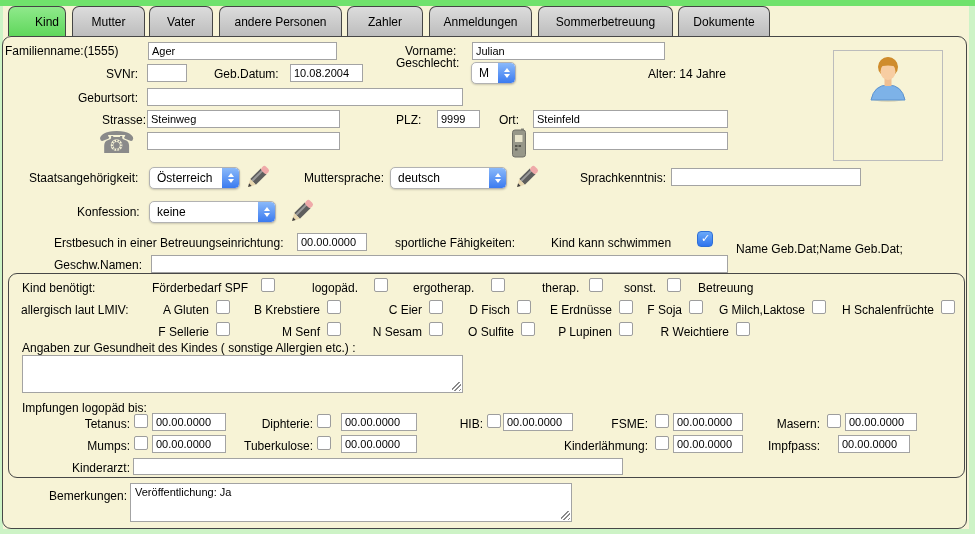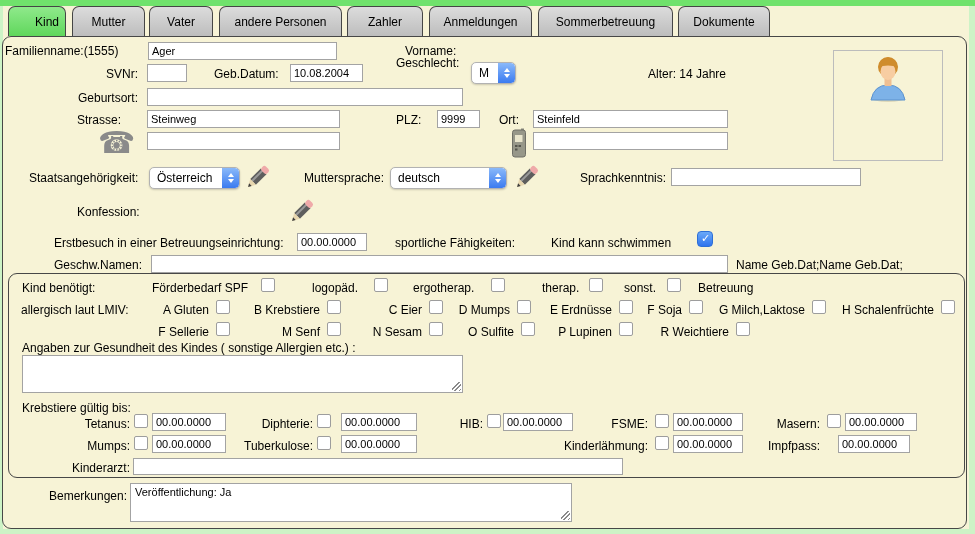--- a/index.html
+++ b/index.html
@@ -71,39 +71,40 @@
     </div>
   <div class="tab" style="left:678px;width:92px">
       <span>Dokumente</span>
     </div>
 
   <div class="outerbox"></div>
 
   <span class="lbl" style="left:5px;top:44px">Familienname:(1555)</span>
   <input class="inp" style="left: 148px; top: 42px; width: 189px;" value="Ager">
   <span class="lbl" style="left:405px;top:44px">Vorname:</span>
+  <input class="inp" style="left: 472px; top: 42px; width: 193px;" value="Julian">
 
   <span class="lbl r" style="left:58px;top:67px;width:80px">SVNr:</span>
   <input class="inp" style="left: 147px; top: 64px; width: 40px;" value="">
   <span class="lbl" style="left:214px;top:67px">Geb.Datum:</span>
   <input class="inp" style="left: 290px; top: 64px; width: 73px;" value="10.08.2004">
   <span class="lbl" style="left:396px;top:56px">Geschlecht:</span>
   <div class="sel" style="left:471px;top:62px;width:45px">
     <span class="txt">M</span>
     <span class="stp">
         <i class="tri-up"></i>
         <i class="tri-dn"></i>
       </span>
   </div>
   <span class="lbl" style="left:648px;top:67px">Alter: 14 Jahre</span>
 
   <span class="lbl r" style="left:58px;top:91px;width:80px">Geburtsort:</span>
   <input class="inp" style="left: 147px; top: 88px; width: 316px;" value="">
 
-  <span class="lbl r" style="left:41px;top:113px;width:80px">Strasse:</span>
+  <span class="lbl r" style="left:66px;top:113px;width:80px">Strasse:</span>
   <input class="inp" style="left: 147px; top: 110px; width: 193px;" value="Steinweg">
   <span class="lbl" style="left:396px;top:113px">PLZ:</span>
   <input class="inp" style="left: 437px; top: 110px; width: 43px;" value="9999">
   <span class="lbl" style="left:499px;top:113px">Ort:</span>
   <input class="inp" style="left: 533px; top: 110px; width: 195px;" value="Steinfeld">
 
   <span class="phone-icon" style="left:98px;top:128px"></span>
   <input class="inp" style="left: 147px; top: 132px; width: 193px;" value="">
   <svg class="mobile-icon" style="left:511px;top:128px" width="17" height="31" viewBox="0 0 17 31">
     <rect x="10" y="0.5" width="3" height="4" fill="#8a8a7e"></rect>
@@ -146,39 +147,46 @@
       <rect x="8" y="12.6" width="15" height="2" fill="#9a9a9a"></rect>
       <rect x="22" y="11" width="6" height="8" rx="2.5" fill="#efa9a9"></rect>
       <polygon points="1,15 8,11 8,19" fill="#e7d6ae"></polygon>
       <polygon points="1,15 4.2,13.2 4.2,16.8" fill="#3c3c3c"></polygon>
     </g>
   </svg>
   <span class="lbl" style="left:580px;top:171px">Sprachkenntnis:</span>
   <input class="inp" style="left: 671px; top: 168px; width: 190px;" value="">
 
   <span class="lbl" style="left:77px;top:205px">Konfession:</span>
+  <div class="sel" style="left:149px;top:201px;width:127px">
+    <span class="txt">keine</span>
+    <span class="stp">
+        <i class="tri-up"></i>
+        <i class="tri-dn"></i>
+      </span>
+  </div>
   <svg class="pencil" style="left:287px;top:196px" viewBox="0 0 30 30">
     <g transform="rotate(-45 15 15)">
       <rect x="8" y="11" width="15" height="8" fill="#5e5e5e"></rect>
       <rect x="8" y="12.6" width="15" height="2" fill="#9a9a9a"></rect>
       <rect x="22" y="11" width="6" height="8" rx="2.5" fill="#efa9a9"></rect>
       <polygon points="1,15 8,11 8,19" fill="#e7d6ae"></polygon>
       <polygon points="1,15 4.2,13.2 4.2,16.8" fill="#3c3c3c"></polygon>
     </g>
   </svg>
 
   <span class="lbl" style="left:54px;top:236px">Erstbesuch in einer Betreuungseinrichtung:</span>
   <input class="inp" style="left: 297px; top: 233px; width: 70px;" value="00.00.0000">
   <span class="lbl" style="left:395px;top:236px">sportliche Fähigkeiten:</span>
   <span class="lbl" style="left:551px;top:236px">Kind kann schwimmen</span>
   <span class="cb checked" style="left:697px;top:231px"></span>
 
   <span class="lbl" style="left:54px;top:258px">Geschw.Namen:</span>
   <input class="inp" style="left: 151px; top: 255px; width: 577px;" value="">
-  <span class="lbl" style="left:736px;top:258px">Name Geb.Dat;Name Geb.Dat;</span>
+  <span class="lbl" style="left:736px;top:242px">Name Geb.Dat;Name Geb.Dat;</span>
 
   <div class="innerbox"></div>
 
   <span class="lbl" style="left:22px;top:281px">Kind benötigt:</span>
   <span class="lbl" style="left:152px;top:281px">Förderbedarf SPF</span>
   <span class="cb" style="left:261px;top:278px"></span>
   <span class="lbl" style="left:312px;top:281px">logopäd.</span>
   <span class="cb" style="left:374px;top:278px"></span>
   <span class="lbl" style="left:413px;top:281px">ergotherap.</span>
   <span class="cb" style="left:491px;top:278px"></span>
@@ -188,21 +196,21 @@
   <span class="cb" style="left:667px;top:278px"></span>
   <span class="lbl" style="left:698px;top:281px">Betreuung</span>
 
   <span class="lbl" style="left:21px;top:303px">allergisch laut LMIV:</span>
   <span class="lbl r" style="left:139px;top:303px;width:70px">A Gluten</span>
   <span class="cb" style="left:216px;top:300px"></span>
   <span class="lbl r" style="left:230px;top:303px;width:90px">B Krebstiere</span>
   <span class="cb" style="left:327px;top:300px"></span>
   <span class="lbl r" style="left:352px;top:303px;width:70px">C Eier</span>
   <span class="cb" style="left:429px;top:300px"></span>
-  <span class="lbl r" style="left:440px;top:303px;width:70px">D Mumps</span>
+  <span class="lbl r" style="left:440px;top:303px;width:70px">D Fisch</span>
   <span class="cb" style="left:517px;top:300px"></span>
   <span class="lbl r" style="left:522px;top:303px;width:90px">E Erdnüsse</span>
   <span class="cb" style="left:619px;top:300px"></span>
   <span class="lbl r" style="left:612px;top:303px;width:70px">F Soja</span>
   <span class="cb" style="left:689px;top:300px"></span>
   <span class="lbl r" style="left:705px;top:303px;width:100px">G Milch,Laktose</span>
   <span class="cb" style="left:812px;top:300px"></span>
   <span class="lbl r" style="left:824px;top:303px;width:110px">H Schalenfrüchte</span>
   <span class="cb" style="left:941px;top:300px"></span>
 
@@ -216,21 +224,21 @@
   <span class="cb" style="left:521px;top:322px"></span>
   <span class="lbl r" style="left:522px;top:325px;width:90px">P Lupinen</span>
   <span class="cb" style="left:619px;top:322px"></span>
   <span class="lbl r" style="left:629px;top:325px;width:100px">R Weichtiere</span>
   <span class="cb" style="left:736px;top:322px"></span>
 
   <span class="lbl" style="left:22px;top:341px">Angaben zur Gesundheit des Kindes ( sonstige Allergien etc.) :</span>
   <textarea class="ta" style="left: 22px; top: 355px; width: 441px; height: 38px;"></textarea>
   <span class="grip" style="left:452px;top:382px"></span>
 
-  <span class="lbl" style="left:22px;top:401px">Krebstiere gültig bis:</span>
+  <span class="lbl" style="left:22px;top:401px">Impfungen logopäd bis:</span>
 
   <span class="lbl r" style="left:50px;top:417px;width:80px">Tetanus:</span>
   <span class="cb" style="left:134px;top:414px"></span>
   <input class="inp" style="left: 152px; top: 413px; width: 74px;" value="00.00.0000">
   <span class="lbl r" style="left:233px;top:417px;width:80px">Diphterie:</span>
   <span class="cb" style="left:317px;top:414px"></span>
   <input class="inp" style="left: 341px; top: 413px; width: 76px;" value="00.00.0000">
   <span class="lbl r" style="left:433px;top:417px;width:50px">HIB:</span>
   <span class="cb" style="left:487px;top:414px"></span>
   <input class="inp" style="left: 503px; top: 413px; width: 70px;" value="00.00.0000">

